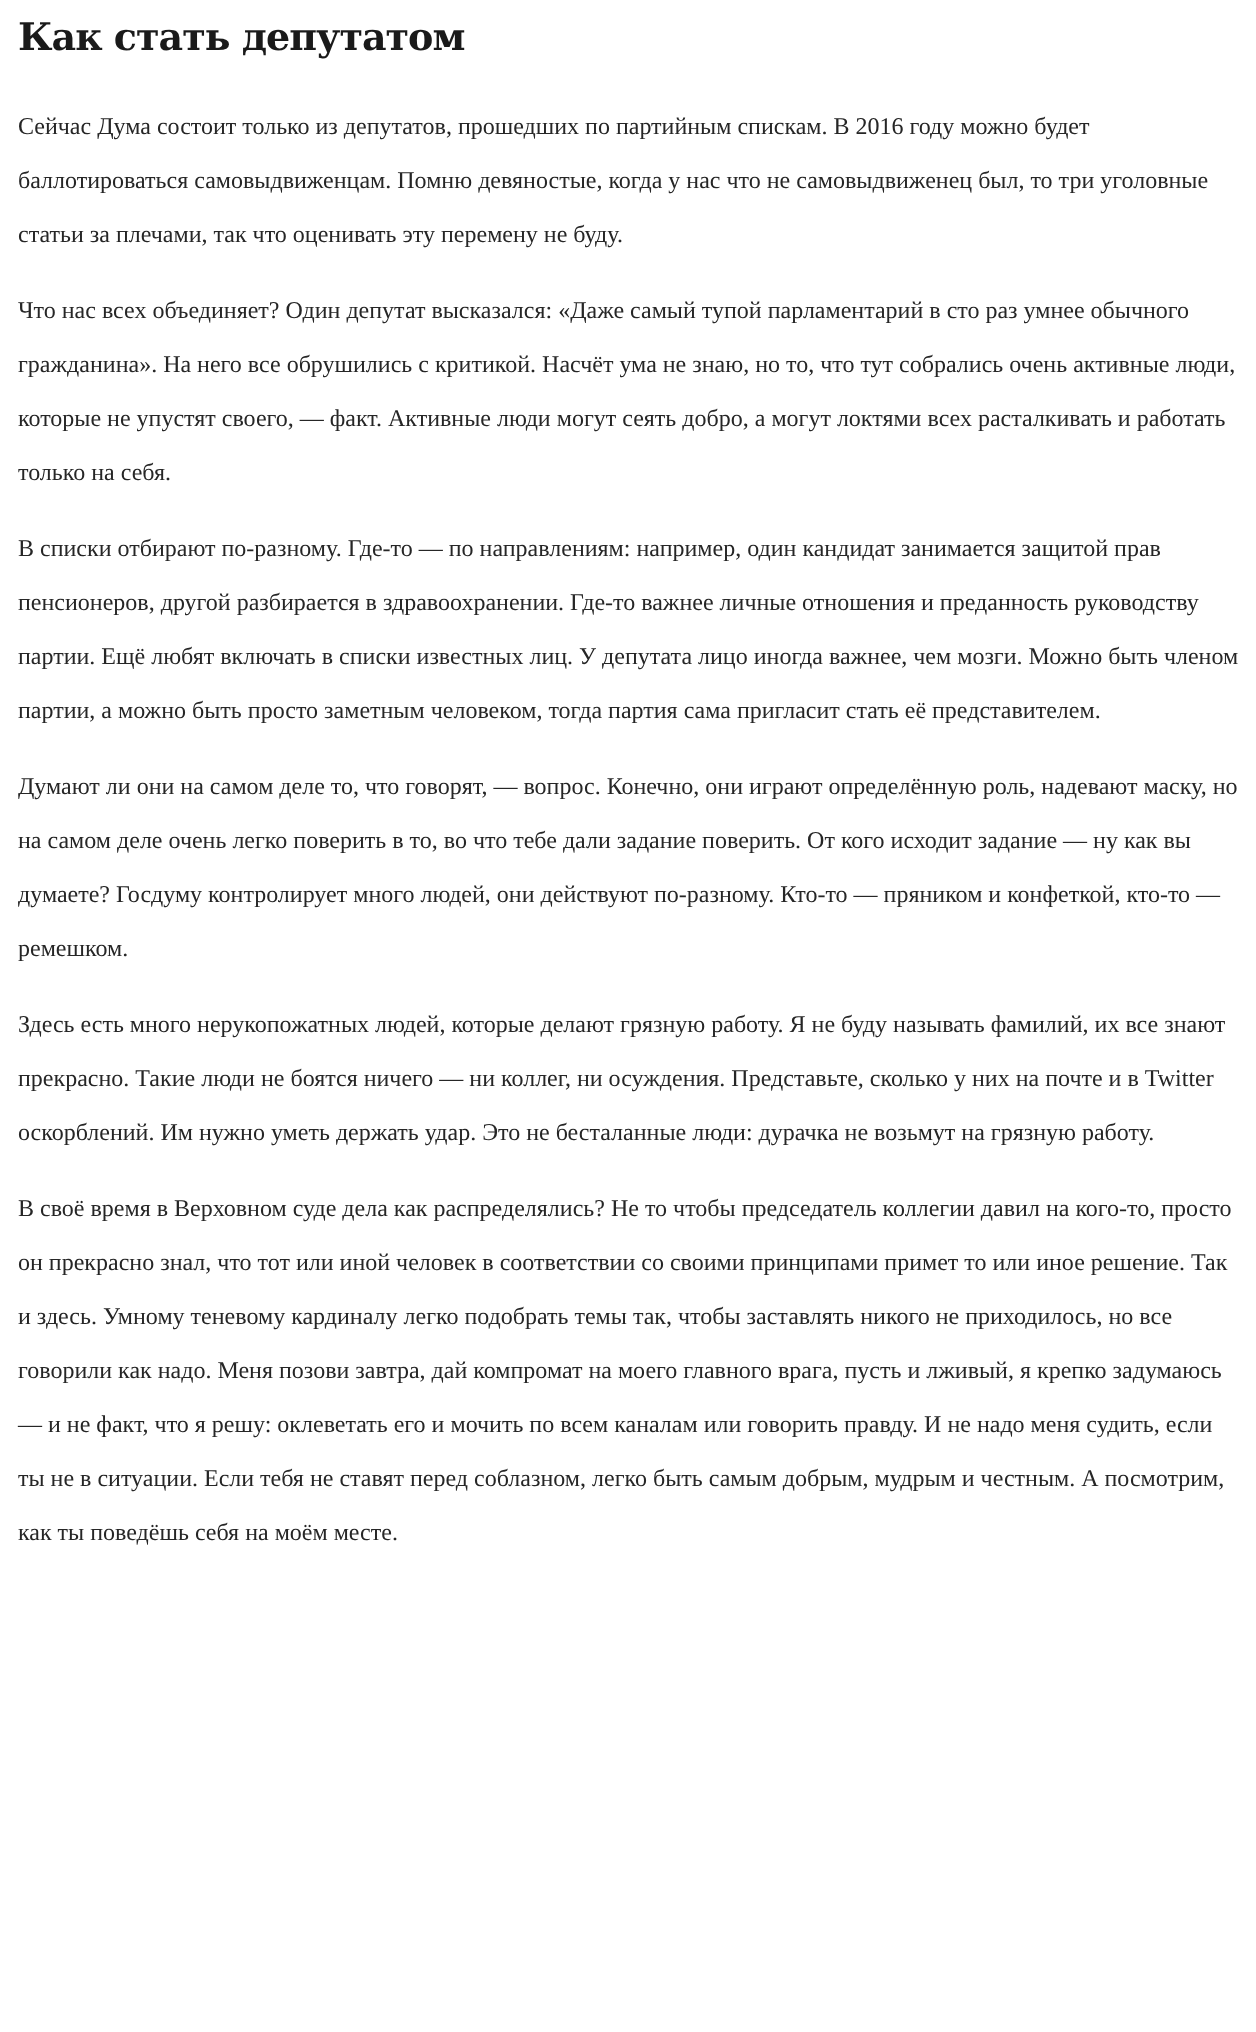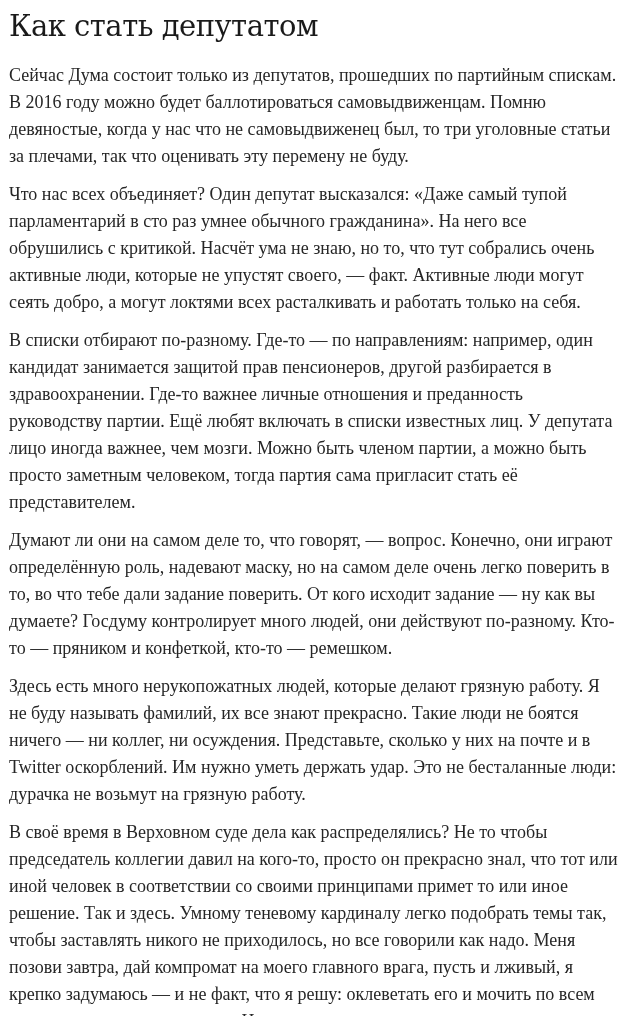--- a/index.html
+++ b/index.html
@@ -15,30 +15,30 @@
   }
   .page {
     width: 628px;
     min-height: 1016px;
     background: var(--bg);
     padding: 6px 8px 20px 9px;
     overflow: hidden;
   }
   .article-title {
     font-family: "DejaVu Serif", "Liberation Serif", serif;
-    font-weight: 400;
-    font-size: 29px;
+    font-weight: 700;
+    font-size: 19px;
     line-height: 1.25;
     color: var(--heading);
     margin: 2px 0 18px 0;
     letter-spacing: -0.5px;
   }
   .article-paragraph {
     font-family: "Liberation Serif", "DejaVu Serif", serif;
-    font-size: 18px;
+    font-size: 12px;
     line-height: 27px;
     color: var(--body);
     margin: 0 0 11px 0;
     text-align: left;
   }
   .article-paragraph:last-child { margin-bottom: 0; }
 </style>
 </head>
 <body>
 

